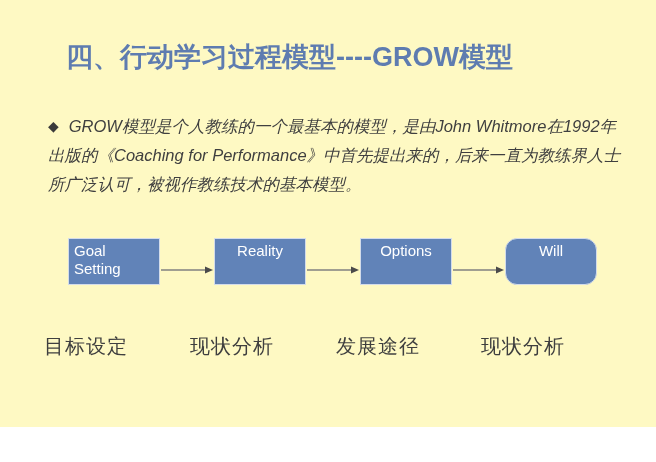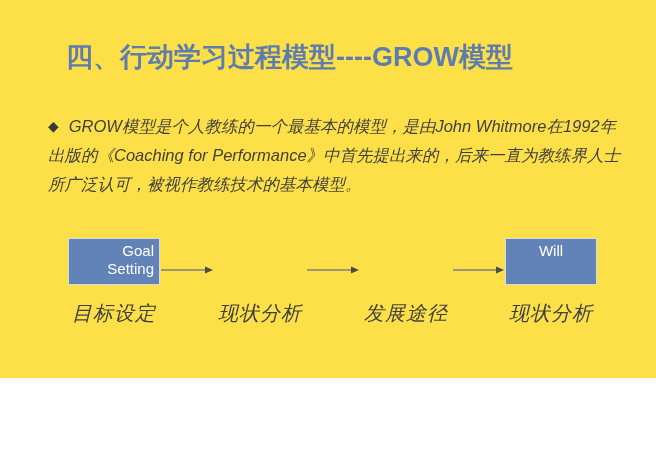--- a/index.html
+++ b/index.html
@@ -12,22 +12,22 @@
     background: #ffffff;
     font-family: "Liberation Sans", "DejaVu Sans", sans-serif;
     overflow: hidden;
     position: relative;
   }
 
   #slide {
     position: absolute;
     left: 0; top: 0;
     width: 656px;
-    height: 378px;
-    background: #fde047;
+    height: 427px;
+    background: #fef9c3;
   }
 
   
   #slide-title {
     position: absolute;
     left: 66px;
     top: 40px;
     width: 560px;
     font-size: 27px;
     font-weight: bold;
@@ -84,49 +84,48 @@
     color: #ffffff;
     font-size: 15px;
     line-height: 18px;
     padding-top: 3px;
     pointer-events: auto;
   }
   .flow-box .box-label {
     display: block;
     padding: 0 5px;
   }
-  .flow-box.align-left .box-label { text-align: right; }
+  .flow-box.align-left .box-label { text-align: left; }
   .flow-box.align-center .box-label { text-align: center; }
 
   #flow-box-0 { left: 68px; }
   #flow-box-1 { left: 214px; }
   #flow-box-2 { left: 360px; }
-  #flow-box-3 { left: 505px; }
+  #flow-box-3 { left: 505px; border-radius: 12px; }
 
   .flow-arrow {
     position: absolute;
     top: 261px;
     height: 10px;
     pointer-events: auto;
   }
   #flow-arrow-0 { left: 161px; width: 52px; }
   #flow-arrow-1 { left: 307px; width: 52px; }
   #flow-arrow-2 { left: 453px; width: 51px; }
 
   
   .flow-caption {
     position: absolute;
-    top: 299px;
+    top: 332px;
     width: 140px;
-    text-align: center;
+    text-align: left;
     font-size: 20px;
     color: #3f3f3f;
     letter-spacing: 1px;
     line-height: 28px;
-    font-style: italic;
   }
   #flow-caption-0 { left: 44px; }
   #flow-caption-1 { left: 190px; }
   #flow-caption-2 { left: 336px; }
   #flow-caption-3 { left: 481px; }
 </style>
 </head>
 <body>
 
 <div id="slide">
@@ -145,28 +144,34 @@
       <span class="box-label">Goal Setting</span>
     </div>
 
     <div class="flow-arrow" id="flow-arrow-0">
       <svg width="52" height="10" viewBox="0 0 52 10">
         <line x1="0" y1="5" x2="45" y2="5" stroke="#808080" stroke-width="1.4"></line>
         <polygon points="44,1.6 52,5 44,8.4" fill="#4a4a4a"></polygon>
       </svg>
     </div>
 
+    <div class="flow-box align-center" id="flow-box-1">
+      <span class="box-label">Reality</span>
+    </div>
 
     <div class="flow-arrow" id="flow-arrow-1">
       <svg width="52" height="10" viewBox="0 0 52 10">
         <line x1="0" y1="5" x2="45" y2="5" stroke="#808080" stroke-width="1.4"></line>
         <polygon points="44,1.6 52,5 44,8.4" fill="#4a4a4a"></polygon>
       </svg>
     </div>
 
+    <div class="flow-box align-center" id="flow-box-2">
+      <span class="box-label">Options</span>
+    </div>
 
     <div class="flow-arrow" id="flow-arrow-2">
       <svg width="51" height="10" viewBox="0 0 51 10">
         <line x1="0" y1="5" x2="44" y2="5" stroke="#808080" stroke-width="1.4"></line>
         <polygon points="43,1.6 51,5 43,8.4" fill="#4a4a4a"></polygon>
       </svg>
     </div>
 
     <div class="flow-box align-center" id="flow-box-3">
       <span class="box-label">Will</span>

